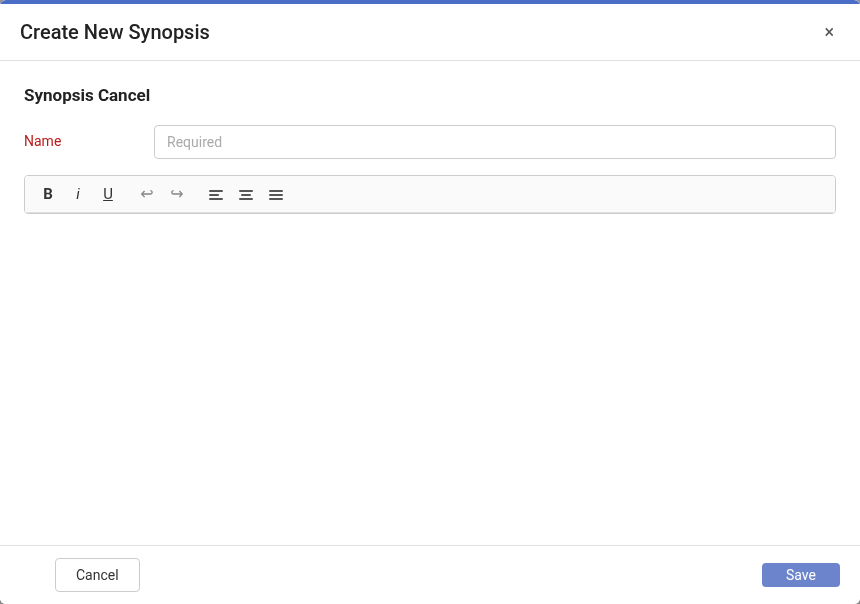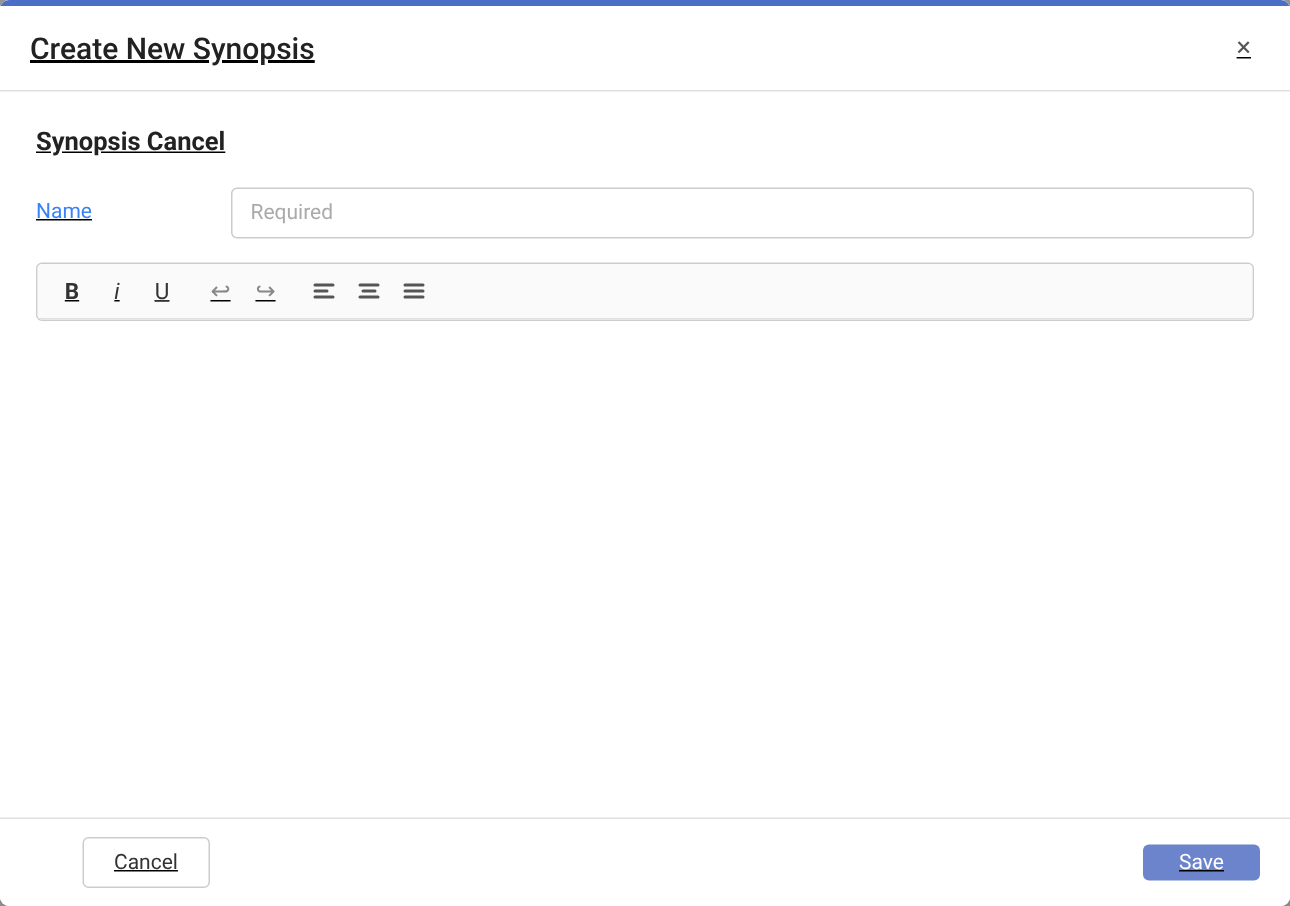--- a/index.html
+++ b/index.html
@@ -31,21 +31,20 @@
 
     .modal {
       background: #ffffff;
       border-radius: 6px;
       width: 860px;
       height: 604px;
       display: flex;
       flex-direction: column;
       box-shadow: 0 4px 20px rgba(0,0,0,0.3);
       overflow: hidden;
-      text-decoration: underline;
     }
 
     .modal-header {
       display: flex;
       align-items: center;
       justify-content: space-between;
       padding: 16px 20px;
       border-bottom: 1px solid #e0e0e0;
       background: #ffffff;
       border-top: 4px solid #4a6dc8;
@@ -84,21 +83,21 @@
     .form-row {
       display: flex;
       align-items: flex-start;
       margin-bottom: 16px;
     }
 
     .form-label {
       width: 130px;
       min-width: 130px;
       font-size: 14px;
-      color: #3b82f6;
+      color: #b91c1c;
       padding-top: 8px;
     }
 
     .form-control-wrap {
       flex: 1;
     }
 
     .name-input {
       width: 100%;
       padding: 8px 12px;

